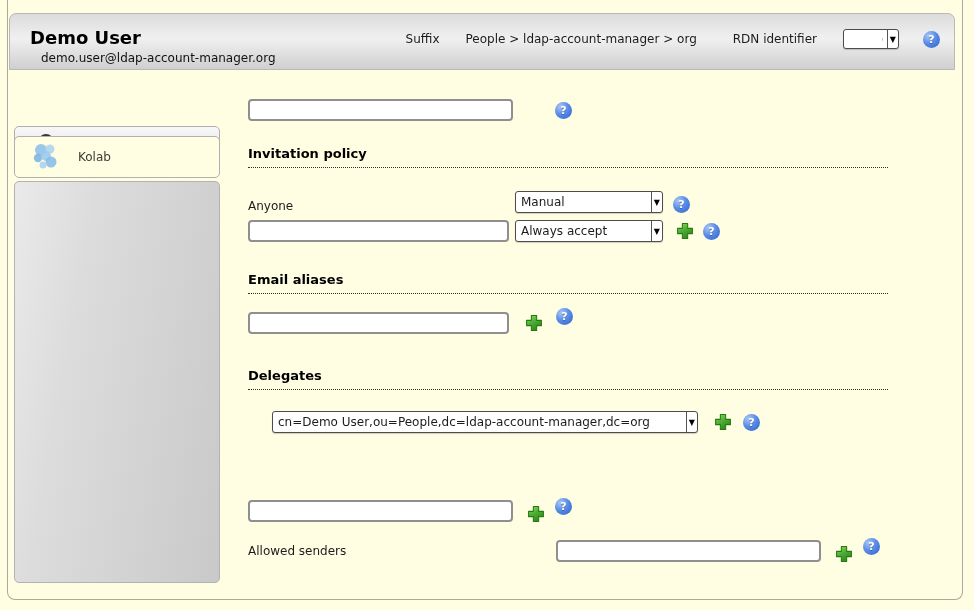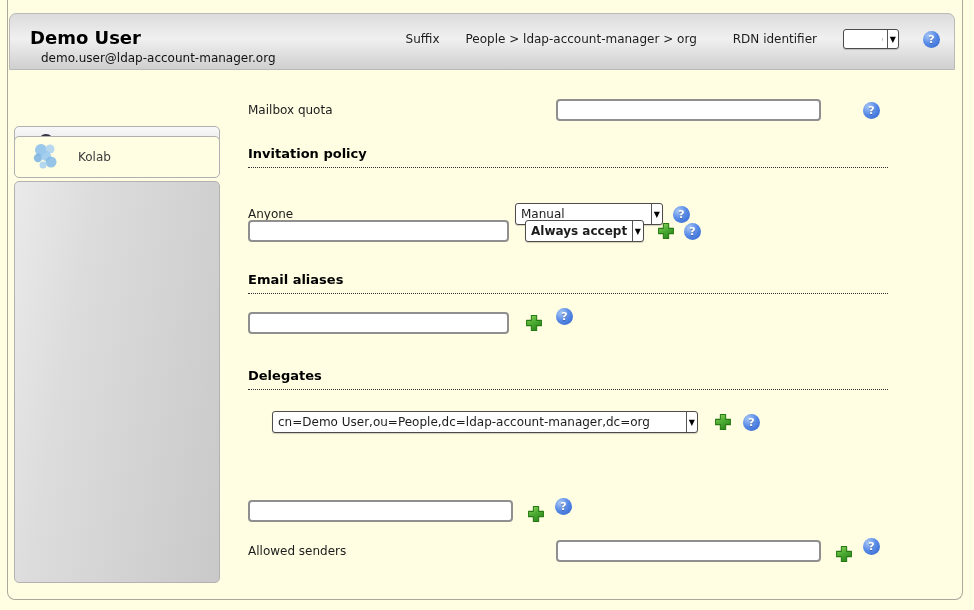--- a/index.html
+++ b/index.html
@@ -141,39 +141,38 @@
         <circle cx="20" cy="20" r="5.5" fill="#84bae8" opacity="0.85"></circle>
         <circle cx="12" cy="23" r="3.5" fill="#a6d0f0" opacity="0.85"></circle>
       </svg>
     </span>
     <span>Kolab</span>
   </div>
 
   <div class="side-panel"></div>
 
   <div class="row" style="top:98px;">
-    <span class="field-label w-label-wide">Mailbox quota</span>
     <input class="ui-input" style="width: 265px;" type="text" value="">
     <span class="help-icon" style="margin-left:42px;">?</span>
   </div>
 
   <div class="section-heading" style="top:146px;">Invitation policy</div>
 
-  <div class="row" style="top:202px;">
+  <div class="row" style="top:189px;align-items:flex-end;">
     <span class="field-label w-label-anyone">Anyone</span>
     <div class="ui-select" style="width:148px;">
       <span class="sel-text">Manual</span>
       <span class="arrow-zone">▼</span>
     </div>
     <span class="help-icon" style="margin-left:10px;">?</span>
   </div>
 
   <div class="row" style="top:219px;">
     <input class="ui-input" style="width: 261px;" type="text" value="">
-    <div class="ui-select" style="width:119px;margin-left:16px;font-weight:bold;">
+    <div class="ui-select" style="width:148px;margin-left:6px;">
       <span class="sel-text">Always accept</span>
       <span class="arrow-zone">▼</span>
     </div>
     <span class="add-btn" style="margin-left:13px;">
       <svg width="18" height="18" viewBox="0 0 17 17">
           <path d="M6 1.5 h5 v4.5 h4.5 v5 h-4.5 v4.5 h-5 v-4.5 h-4.5 v-5 h4.5 z" fill="url(#plusGrad)" stroke="#267a12" stroke-width="1" stroke-linejoin="round"></path>
         </svg>
     </span>
     <span class="help-icon" style="margin-left:9px;">?</span>
   </div>

